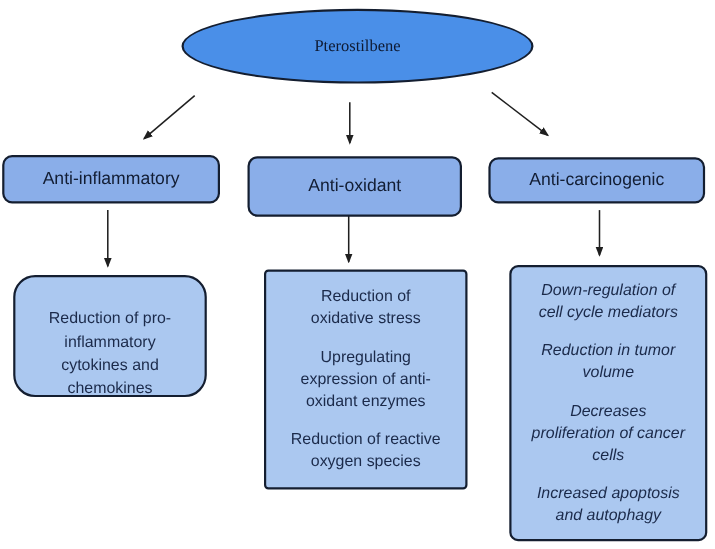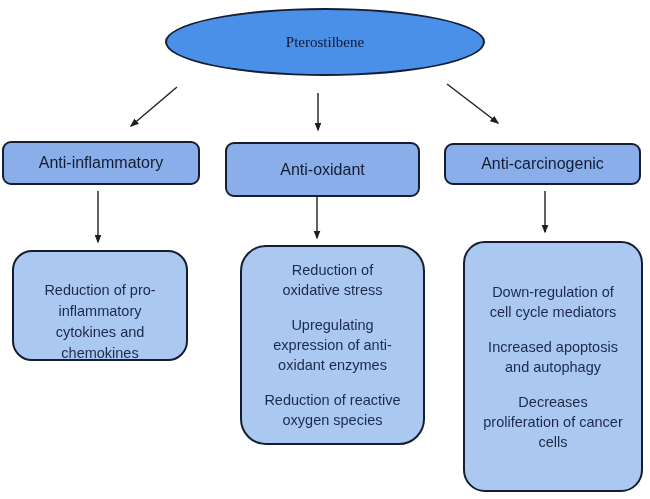--- a/index.html
+++ b/index.html
@@ -41,23 +41,23 @@
   .detail {
     background: var(--detail-fill, #abc8f0);
     font-size: 14.5px;
     flex-direction: column;
     color: #1b2a4a;
   }
   .detail p { margin: 0 auto 15px; line-height: 20px; }
   .detail p:last-child { margin-bottom: 0; }
   .detail-1 { left: 12px;  top: 250px; width: 176px; height: 111px; border-radius: 20px; }
   .detail-1 p { width: 135px; line-height: 21px; margin-top: 32px; }
-  .detail-2 { left: 240px; top: 245px; width: 185px; height: 200px; border-radius: 26px; }
+  .detail-2 { left: 240px; top: 245px; width: 185px; height: 200px; border-radius: 4px; }
   .detail-2 p { width: 140px; }
-  .detail-3 { left: 463px; top: 241px; width: 180px; height: 251px; border-radius: 22px; }
+  .detail-3 { left: 463px; top: 241px; width: 180px; height: 251px; border-radius: 8px; font-style: italic; }
   .detail-3 p { width: 144px; }
   .arrows {
     position: absolute; left: 0; top: 0;
     width: 650px; height: 499px;
     pointer-events: none;
   }
   .arrows line { stroke: var(--arrow, #1f1f1f); stroke-width: 1.4; }
 </style>
 </head>
 <body>
@@ -97,17 +97,18 @@
   </div>
 
   <div class="node detail detail-2">
     <p>Reduction of oxidative stress</p>
     <p>Upregulating expression of anti-oxidant enzymes</p>
     <p>Reduction of reactive oxygen species</p>
   </div>
 
   <div class="node detail detail-3">
     <p>Down-regulation of cell cycle mediators</p>
+    <p>Reduction in tumor volume</p>
+    <p>Decreases proliferation of cancer cells</p>
     <p>Increased apoptosis and autophagy</p>
-    <p>Decreases proliferation of cancer cells</p>
   </div>
 
 </div>
 
 </body></html>

